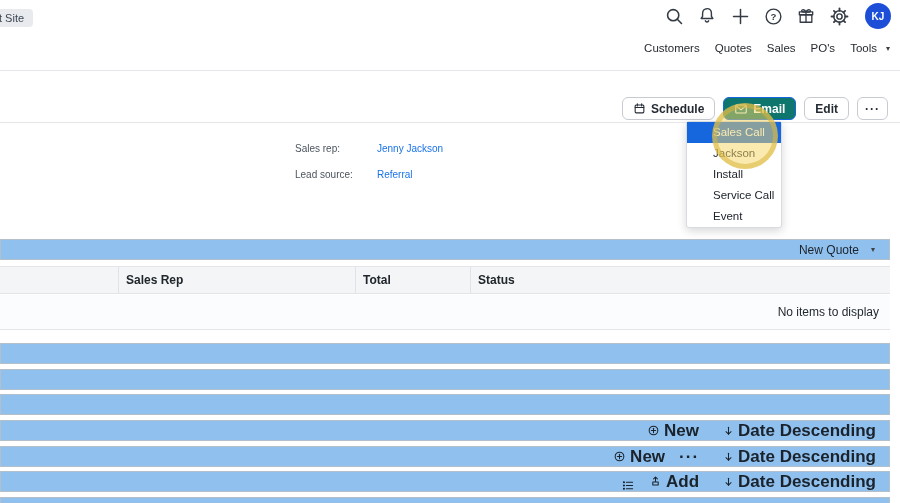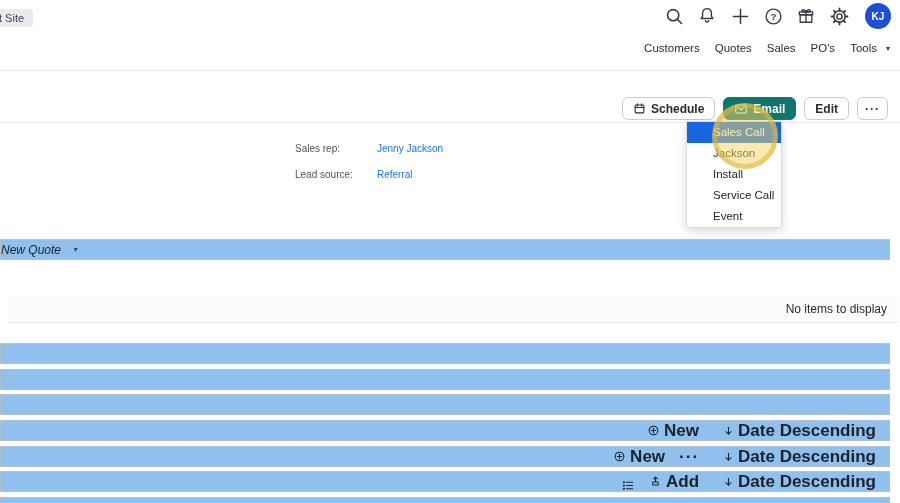--- a/index.html
+++ b/index.html
@@ -38,30 +38,30 @@
 
   
   .blue-bar { position:absolute; left:0; width:890px; height:21px; background:#90c0ee;
               border:1px solid #b3bfca; display:flex; align-items:center; }
   .bar-controls { margin-left:auto; display:flex; align-items:flex-end; padding-right:13px;
                   font-size:17px; font-weight:600; color:#1a222c; }
   .bar-btn { display:flex; align-items:center; gap:4px; cursor:pointer; white-space:nowrap; }
   .mr14 { margin-right:14px; } .mr24 { margin-right:24px; }
   .bar-more { font-weight:700; letter-spacing:1px; cursor:pointer; }
 
-  .newquote-bar { justify-content:flex-start; font-size:12px; color:#1b222b;font-style:italic; }
+  .newquote-bar { justify-content:flex-end; font-size:12px; color:#1b222b; }
   .newquote-inner { display:flex; align-items:center; gap:12px; padding-right:14px; cursor:pointer; }
 
   
   .tbl-header { position:absolute; top:266px; left:0; width:890px; height:28px; background:#f4f5f6;
                 border-top:1px solid #e3e5e8; border-bottom:1px solid #e3e5e8; display:flex;
                 font-size:12px; font-weight:700; color:#21262c; }
   .th { display:flex; align-items:center; padding-left:7px; cursor:pointer; }
   .th.sep { border-left:1px solid #e0e2e6; }
-  .empty-row { position:absolute; top:295px; left:8px; width:890px; height:28px; background:#fbfcfd;
+  .empty-row { position:absolute; top:295px; left:0; width:890px; height:35px; background:#fbfcfd;
                border-bottom:1px solid #e3e5e8; display:flex; align-items:center;
                justify-content:flex-end; padding-right:11px; font-size:12px; color:#242930; }
 
   
   .menu { position:absolute; top:121px; left:686px; width:96px; background:#fff;
           border:1px solid #d8dbdf; border-radius:3px; box-shadow:0 3px 10px rgba(0,0,0,.16); z-index:40; }
   .menu-item { height:21px; line-height:21px; padding-left:26px; font-size:11.5px; color:#20262e;
                cursor:pointer; white-space:nowrap; }
   .menu-item.selected { background:#1667dd; color:#fff; }
 
@@ -175,20 +175,26 @@
     <span class="field-value">Referral</span>
   </div>
 
   <div class="blue-bar newquote-bar" style="top:239px">
     <span class="newquote-inner">
       <span>New Quote</span>
       <span class="caret" style="margin-left:0">▾</span>
     </span>
   </div>
 
+  <div class="tbl-header">
+    <div class="th" style="width:118px"></div>
+    <div class="th sep" style="width:237px">Sales Rep</div>
+    <div class="th sep" style="width:115px">Total</div>
+    <div class="th sep" style="flex:1">Status</div>
+  </div>
   <div class="empty-row">
     <span>No items to display</span>
   </div>
 
   <div class="blue-bar" style="top:343px"></div>
   <div class="blue-bar" style="top:369px"></div>
   <div class="blue-bar" style="top:394px"></div>
 
   <div class="blue-bar" style="top:420px">
     <div class="bar-controls">

